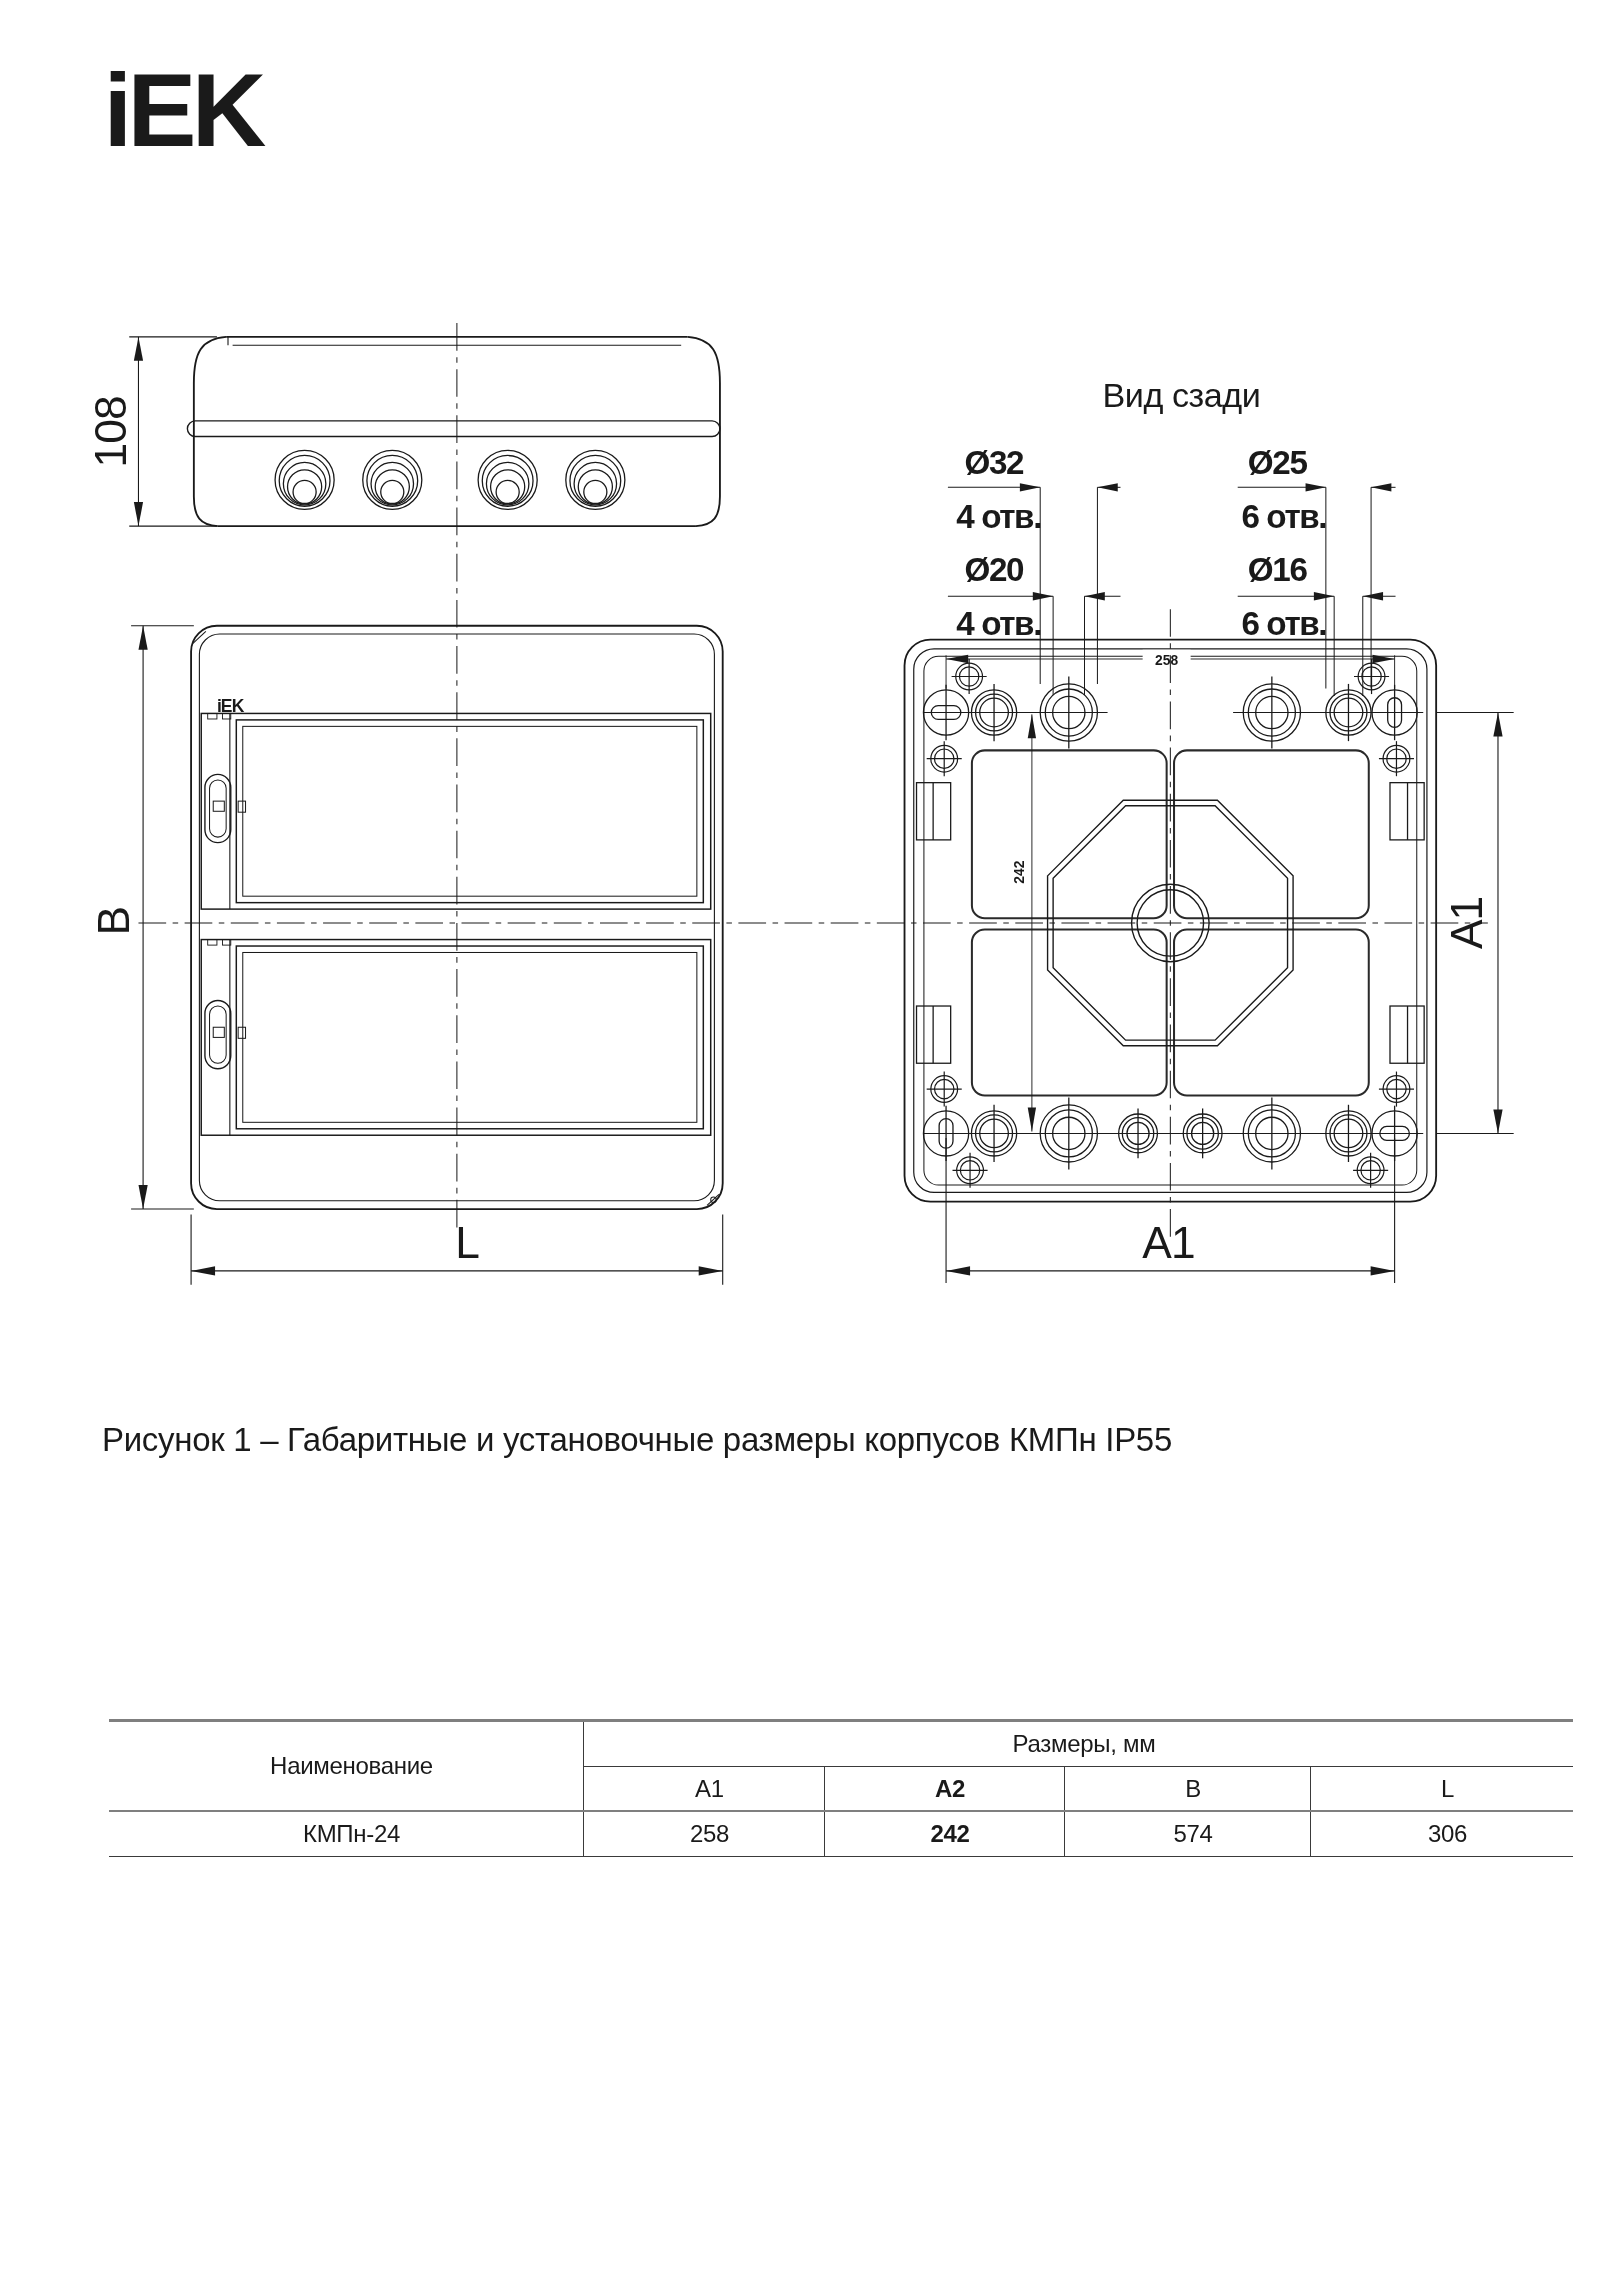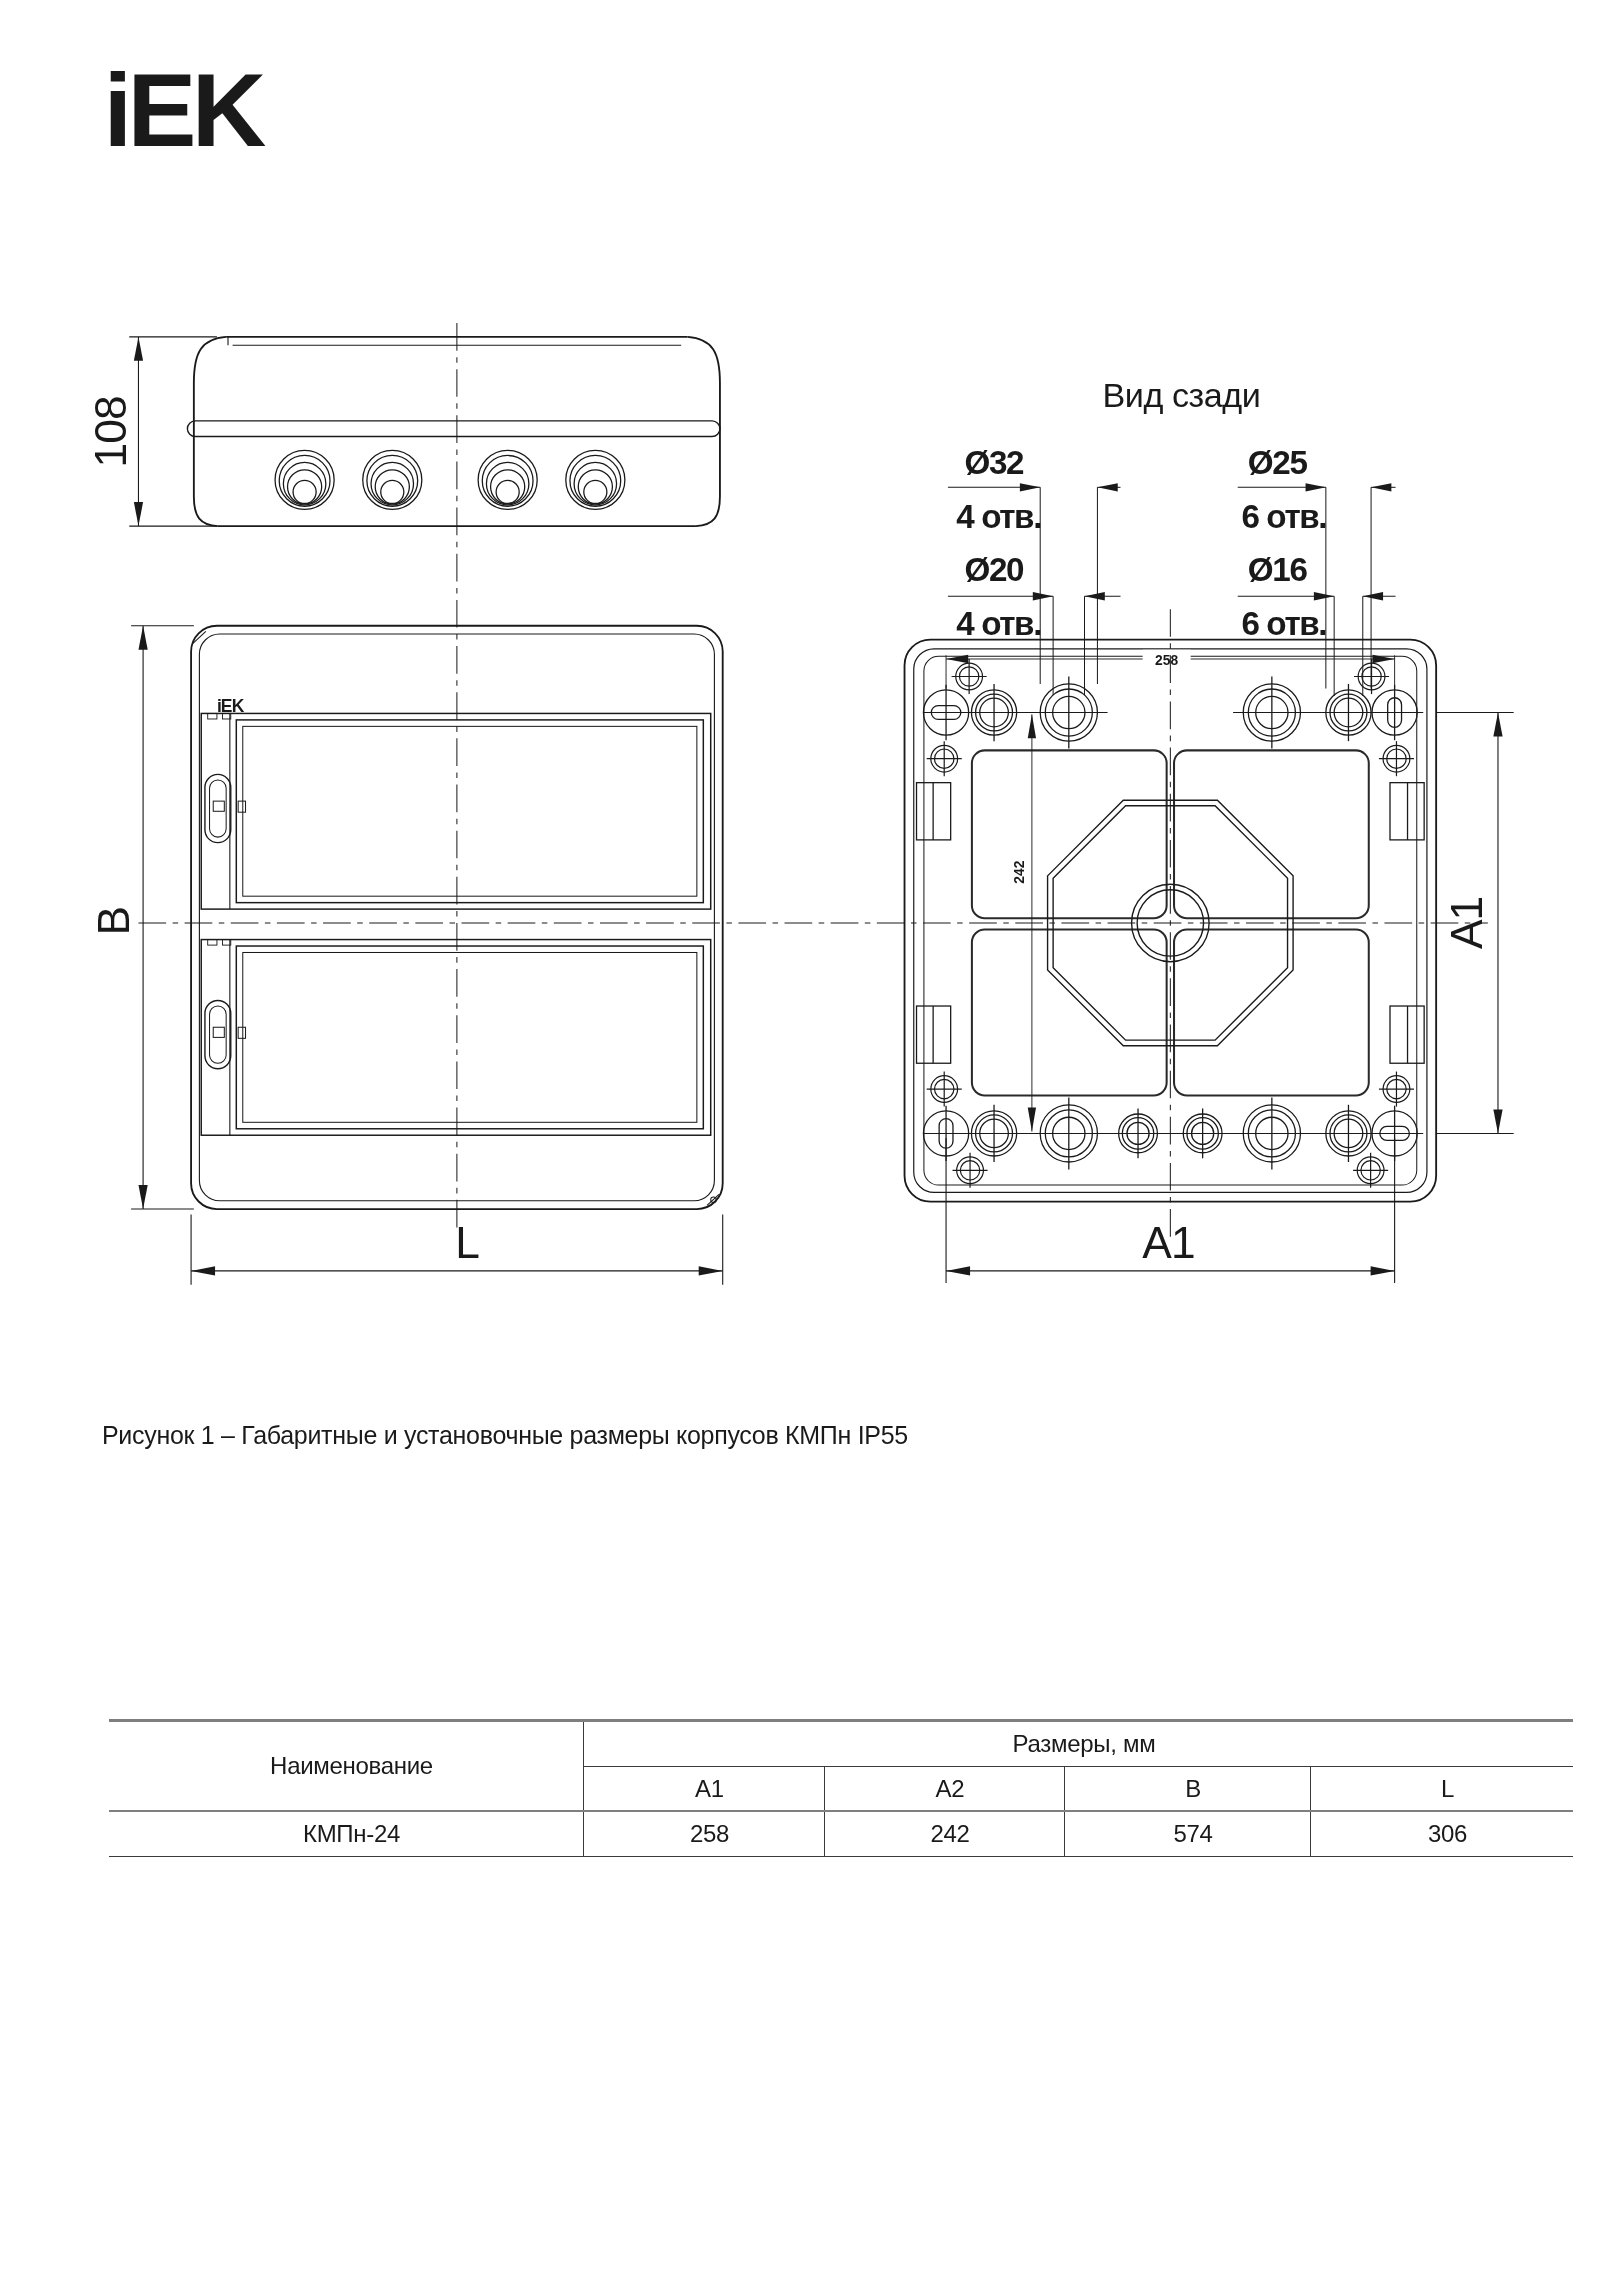--- a/index.html
+++ b/index.html
@@ -5,26 +5,26 @@
   html,body{margin:0;padding:0;background:#ffffff;}
   body{width:1618px;height:2288px;position:relative;font-family:"Liberation Sans",sans-serif;color:#1a1a1a;}
   #drawing{position:absolute;left:0;top:0;}
   svg text{fill:#1a1a1a;}
   .dimtxt{font-size:48px;letter-spacing:-1px;}
   .calltxt{font-size:36px;font-weight:bold;letter-spacing:-1.5px;}
   .smalldim{font-size:15px;font-weight:bold;}
   .viewtitle{font-size:37px;letter-spacing:-0.5px;}
   .brand-small{font-size:19px;font-weight:bold;letter-spacing:-1px;}
   .brand-big{font-size:112px;font-weight:bold;letter-spacing:-5px;}
-  #caption{position:absolute;left:102px;top:1421px;font-size:25px;letter-spacing:-0.3px;}
+  #caption{position:absolute;left:102px;top:1421px;font-size:33px;letter-spacing:-0.3px;}
   #spec-table{position:absolute;left:109px;top:1719px;border-collapse:collapse;table-layout:fixed;}
   #spec-table td{font-size:24px;letter-spacing:-0.3px;padding:0 0 0 11px;vertical-align:middle;}
   #spec-table .c1{width:463px;}
   #spec-table .c2{width:229px;}
-  #spec-table .c3{width:228px;}
+  #spec-table .c3{width:228px;font-weight:bold;}
   #spec-table .c4{width:234px;}
   #spec-table .c5{width:251px;}
   #spec-table tr.r1 td{height:44px;}
   #spec-table tr.r2 td{height:43px;}
   #spec-table tr.r3 td{height:44px;}
   #spec-table{border-top:3.7px solid #7f7f7f;text-align:center;}
   td.name-cell{border-right:1.8px solid #3a3a3a;}
   td.group-cell{border-bottom:1.8px solid #3a3a3a;}
   tr.r2 td{border-left:1.8px solid #3a3a3a;}
   tr.r3 td{border-top:2.8px solid #7f7f7f;border-bottom:1.8px solid #3a3a3a;margin-top:40px;}

